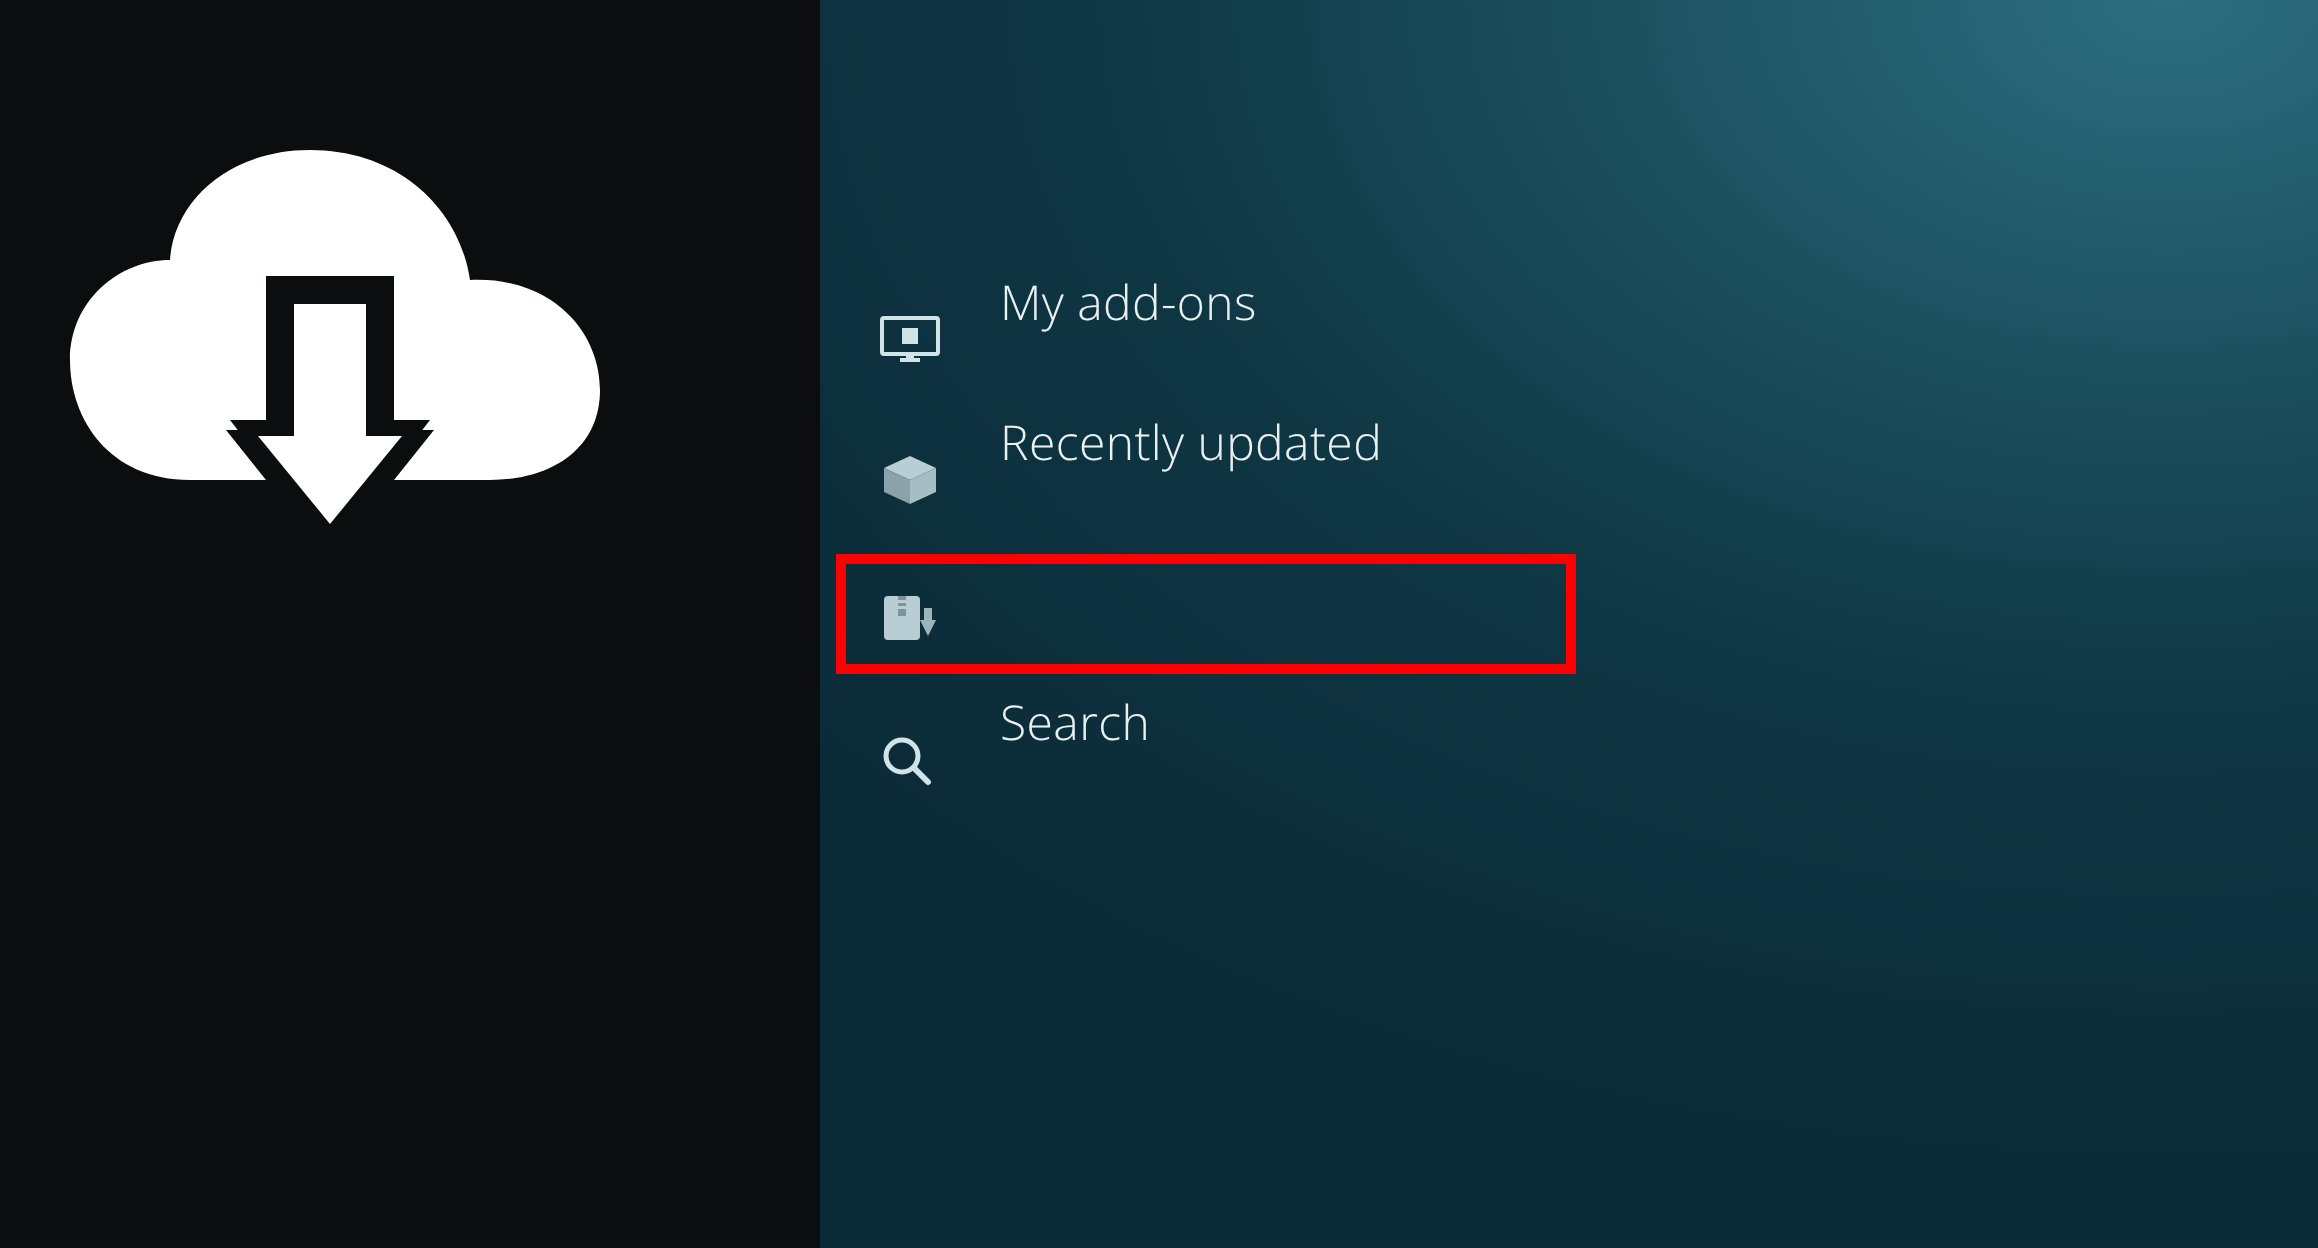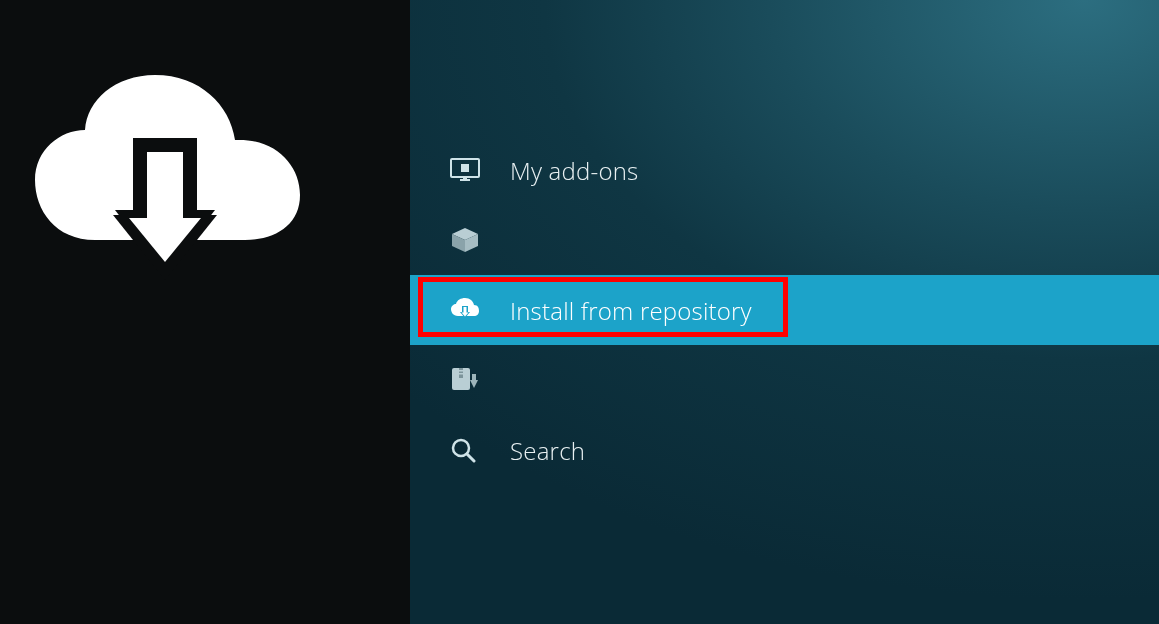--- a/index.html
+++ b/index.html
@@ -24,23 +24,22 @@
   }
   .main {
     flex: 1;
     height: 100%;
     background: radial-gradient(ellipse 900px 600px at 90% 0%, #2c6e80 0%, #1a4c5b 35%, #0f3643 60%, #0a2a36 100%);
     padding-top: 135px;
     position: relative;
   }
   .menu-item {
     display: flex;
-    align-items: center;
     height: 70px;
-    padding-left: 40px;
+    padding-left: 30px;
     color: #e8f0f2;
     font-size: 24px;
     font-weight: 300;
     letter-spacing: 0.2px;
     cursor: pointer;
     position: relative;
   }
   .menu-item .icon-slot {
     width: 60px;
     display: flex;
@@ -123,34 +122,23 @@
     </div>
 
     <div class="menu-item">
       <span class="icon-slot">
         <svg width="30" height="28" viewBox="0 0 30 28">
           <polygon points="15,2 28,8 15,14 2,8" fill="#b9ced4"></polygon>
           <polygon points="2,8 15,14 15,26 2,20" fill="#8aa3aa"></polygon>
           <polygon points="28,8 15,14 15,26 28,20" fill="#a6bdc3"></polygon>
         </svg>
       </span>
+      <span class="label">Recently updated</span>
     </div>
 
-    <div class="menu-item selected">
-      <span class="icon-slot">
-        <svg width="30" height="24" viewBox="0 0 30 24">
-          <path fill="#ffffff" d="M8 18 C3 18 1 14 1 11 C1 8 4 6 6 6 C7 2 11 0 15 0 C20 0 23 3 24 7 C28 7 29 10 29 13 C29 16 27 18 24 18 Z"></path>
-          <rect x="12" y="8" width="6" height="7" fill="#1ca3c9"></rect>
-          <polygon points="10,14 20,14 15,20" fill="#1ca3c9"></polygon>
-          <rect x="13.5" y="9" width="3" height="6" fill="#ffffff"></rect>
-          <polygon points="11.5,14.5 18.5,14.5 15,18.5" fill="#ffffff"></polygon>
-        </svg>
-      </span>
-      <span class="label">Install from repository</span>
-    </div>
 
     <div class="menu-item">
       <span class="icon-slot">
         <svg width="30" height="28" viewBox="0 0 30 28">
           <rect x="2" y="2" width="18" height="22" rx="2" fill="#b9ced4"></rect>
           <rect x="9" y="2" width="4" height="10" fill="#7c949b"></rect>
           <rect x="9" y="4" width="4" height="1.5" fill="#b9ced4"></rect>
           <rect x="9" y="7" width="4" height="1.5" fill="#b9ced4"></rect>
           <polygon points="20,14 28,14 24,22" fill="#9db5bb"></polygon>
           <rect x="22" y="8" width="4" height="8" fill="#9db5bb"></rect>

